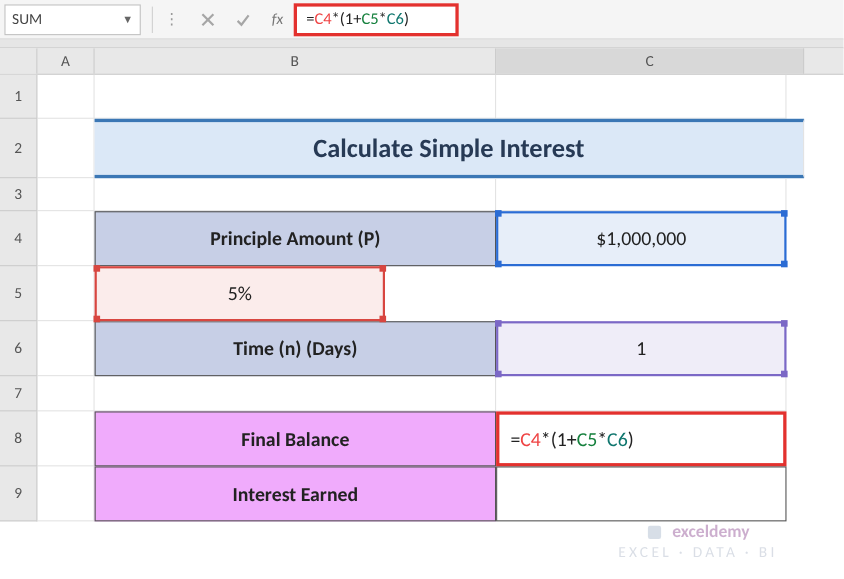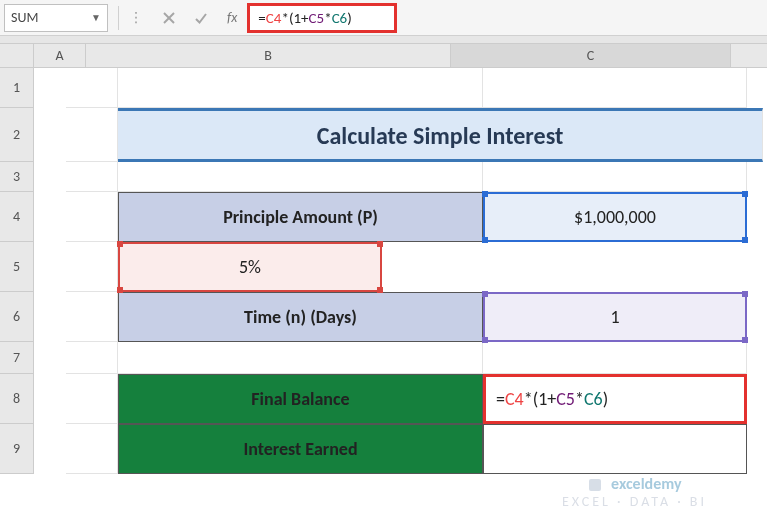--- a/index.html
+++ b/index.html
@@ -14,21 +14,21 @@
 
   
   .formula-bar {
     display: flex;
     align-items: center;
     height: 36px;
     border-bottom: 1px solid #d0d0d0;
     background: #f5f5f5;
   }
   .name-box {
-    width: 104px;
+    width: 124px;
     height: 28px;
     background: #fff;
     border: 1px solid #c0c0c0;
     margin-left: 4px;
     display: flex;
     align-items: center;
     padding: 0 6px;
     font-size: 14px;
     color: #444;
   }
@@ -74,21 +74,21 @@
   .ch { display:flex; align-items:center; justify-content:center; border-right:1px solid #ccc;}
   .ch-A { width:52px; }
   .ch-B { width:365px; }
   .ch-C { width:280px; background:#d8d8d8; }
 
   .grid-body { display:flex; }
   .row-headers { width:34px; background:#e8e8e8; }
   .rh { display:flex; align-items:center; justify-content:center; border-bottom:1px solid #ccc; border-right:1px solid #ccc; font-size:14px; color:#555;}
 
   .cells { position:relative; }
-  .row { display:flex;margin-left:32px; }
+  .row { display:flex; }
   .cell { border-right:1px solid #e3e3e3; border-bottom:1px solid #e3e3e3; display:flex; align-items:center; justify-content:center; font-size:18px; color:#222; }
   .c-A { width:52px; }
   .c-B { width:365px; }
   .c-C { width:264px; }
 
   
   .r1 { height:40px; }
   .r2 { height:54px; }
   .r3 { height:30px; }
   .r4 { height:50px; }
@@ -117,42 +117,42 @@
     font-size:18px;
   }
   .tbl-val {
     border:1px solid #555;
     font-size:18px;
   }
   .ref-c4 { background:#e7eef9; border:2px solid #2b6cd4; }
   .ref-c5 { background:#fbeceb; border:2px solid #d84640; }
   .ref-c6 { background:#efedf8; border:2px solid #7b68c6; }
 
-  .result-label { background:#15803d; border:1px solid #555; font-weight:bold; font-size:18px;}
+  .result-label { background:#f0abfc; border:1px solid #555; font-weight:bold; font-size:18px;}
   .result-val { border:1px solid #555; font-size:18px; }
 
   .active-outline { border:3px solid #e3312e !important; justify-content:flex-start; padding-left:10px; }
 
   .formula-text .eq{color:#222}
   .formula-text .rC4{color:#ef4444}
   .formula-text .op{color:#222}
-  .formula-text .rC5{color:#701a75}
+  .formula-text .rC5{color:#15803d}
   .formula-text .rC6{color:#0f766e}
 
   .watermark {
     position:absolute;
     right: 60px;
     bottom: 16px;
     opacity: 0.35;
     text-align:center;
     color:#889;
     font-size:13px;
     pointer-events:none;
   }
-  .watermark .wm1 { font-weight:bold; font-size:16px; color:#0369a1; }
+  .watermark .wm1 { font-weight:bold; font-size:16px; color:#701a75; }
   .watermark svg { vertical-align:middle; margin-right:4px;}
   .watermark .wm2 { letter-spacing:3px; font-size:14px; color:#96a3b8;}
 
   
   .ref-c4,.ref-c5,.ref-c6{position:relative;}
   .corner-dot{position:absolute;width:6px;height:6px;}
   .ref-c4 .corner-dot{background:#2b6cd4}
   .ref-c5 .corner-dot{background:#d84640}
   .ref-c6 .corner-dot{background:#7b68c6}
   .corner-dot.tl{top:-3px;left:-3px}.corner-dot.tr{top:-3px;right:-3px}

